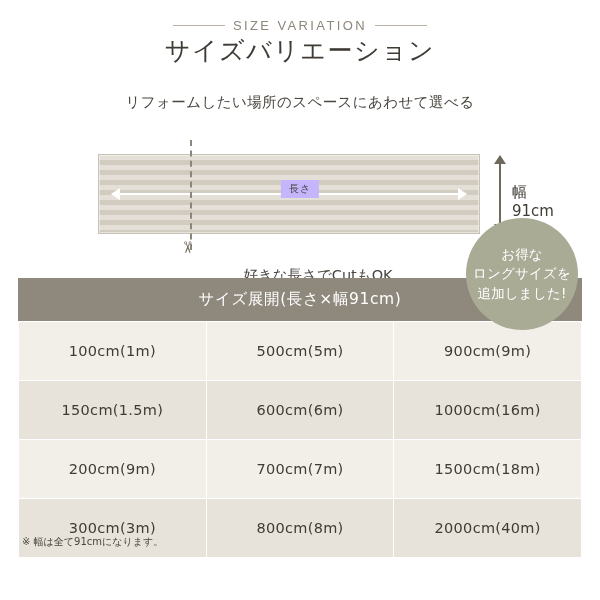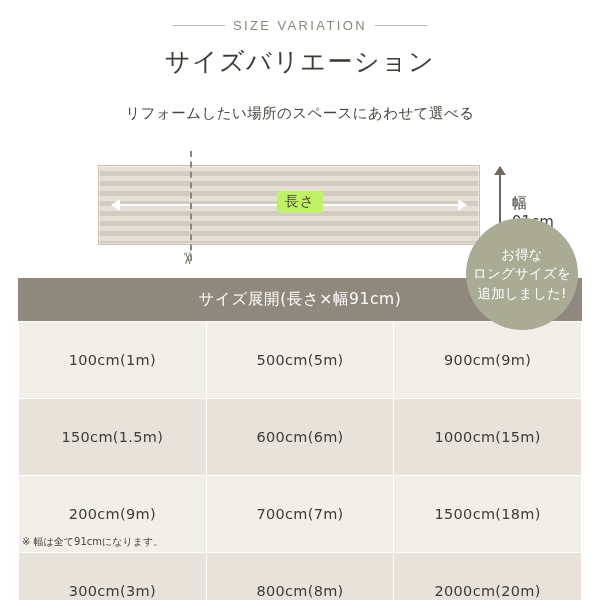--- a/index.html
+++ b/index.html
@@ -37,21 +37,21 @@
     height: 1px;
     background: #b9b2a6;
   }
   .eyebrow {
     font-size: 13px;
     letter-spacing: 2.4px;
     color: #8d867a;
     font-family: "Liberation Sans", sans-serif;
   }
   .main-title {
-    margin-top: 12px;
+    margin-top: 1px;
     font-size: 25px;
     letter-spacing: 1.5px;
     color: #3f3b35;
     font-family: "DejaVu Sans", sans-serif;
     font-weight: normal;
   }
 
   
   .lead {
     margin-top: 26px;
@@ -137,23 +137,23 @@
     border-top: 6px solid transparent;
     border-bottom: 6px solid transparent;
   }
   .len-arrow .head-l { left: -1px; border-right: 9px solid #ffffff; }
   .len-arrow .head-r { right: -1px; border-left: 9px solid #ffffff; }
   .len-label {
     position: absolute;
     left: 50%;
     top: 50px;
     transform: translateX(-50%);
-    background: #bef264;
+    background: #c4b5fd;
     padding: 2px 8px;
-    font-size: 14px;
+    font-size: 10px;
     color: #46423b;
     font-family: "DejaVu Sans", sans-serif;
     letter-spacing: 1px;
   }
   
   .wid-arrow {
     position: absolute;
     left: 452px;
     top: 26px;
     width: 16px;
@@ -240,21 +240,21 @@
   }
   table.sizes {
     width: 100%;
     border-collapse: collapse;
     table-layout: fixed;
   }
   table.sizes td {
     text-align: center;
     font-size: 14.5px;
     color: #3f3b35;
-    padding: 30px 0;
+    padding: 21px 0;
     border: 1px solid #ffffff;
     font-family: "DejaVu Sans", sans-serif;
     letter-spacing: 0.3px;
   }
   table.sizes tr:nth-child(odd) td { background: #f2efe9; }
   table.sizes tr:nth-child(even) td { background: #e7e3da; }
 
   
   .notes {
     position: absolute;
@@ -322,31 +322,31 @@
     <table class="sizes">
       <tbody>
         <tr>
           <td>100cm(1m)</td>
           <td>500cm(5m)</td>
           <td>900cm(9m)</td>
         </tr>
         <tr>
           <td>150cm(1.5m)</td>
           <td>600cm(6m)</td>
-          <td>1000cm(15m)</td>
+          <td>1000cm(16m)</td>
         </tr>
         <tr>
           <td>200cm(9m)</td>
           <td>700cm(7m)</td>
           <td>1500cm(18m)</td>
         </tr>
         <tr>
           <td>300cm(3m)</td>
           <td>800cm(8m)</td>
-          <td>2000cm(20m)</td>
+          <td>2000cm(40m)</td>
         </tr>
       </tbody>
     </table>
   </div>
 
   <div class="notes">
     <div class="note-line">※ 幅は全て91cmになります。</div>
   </div>
 
 </div>

